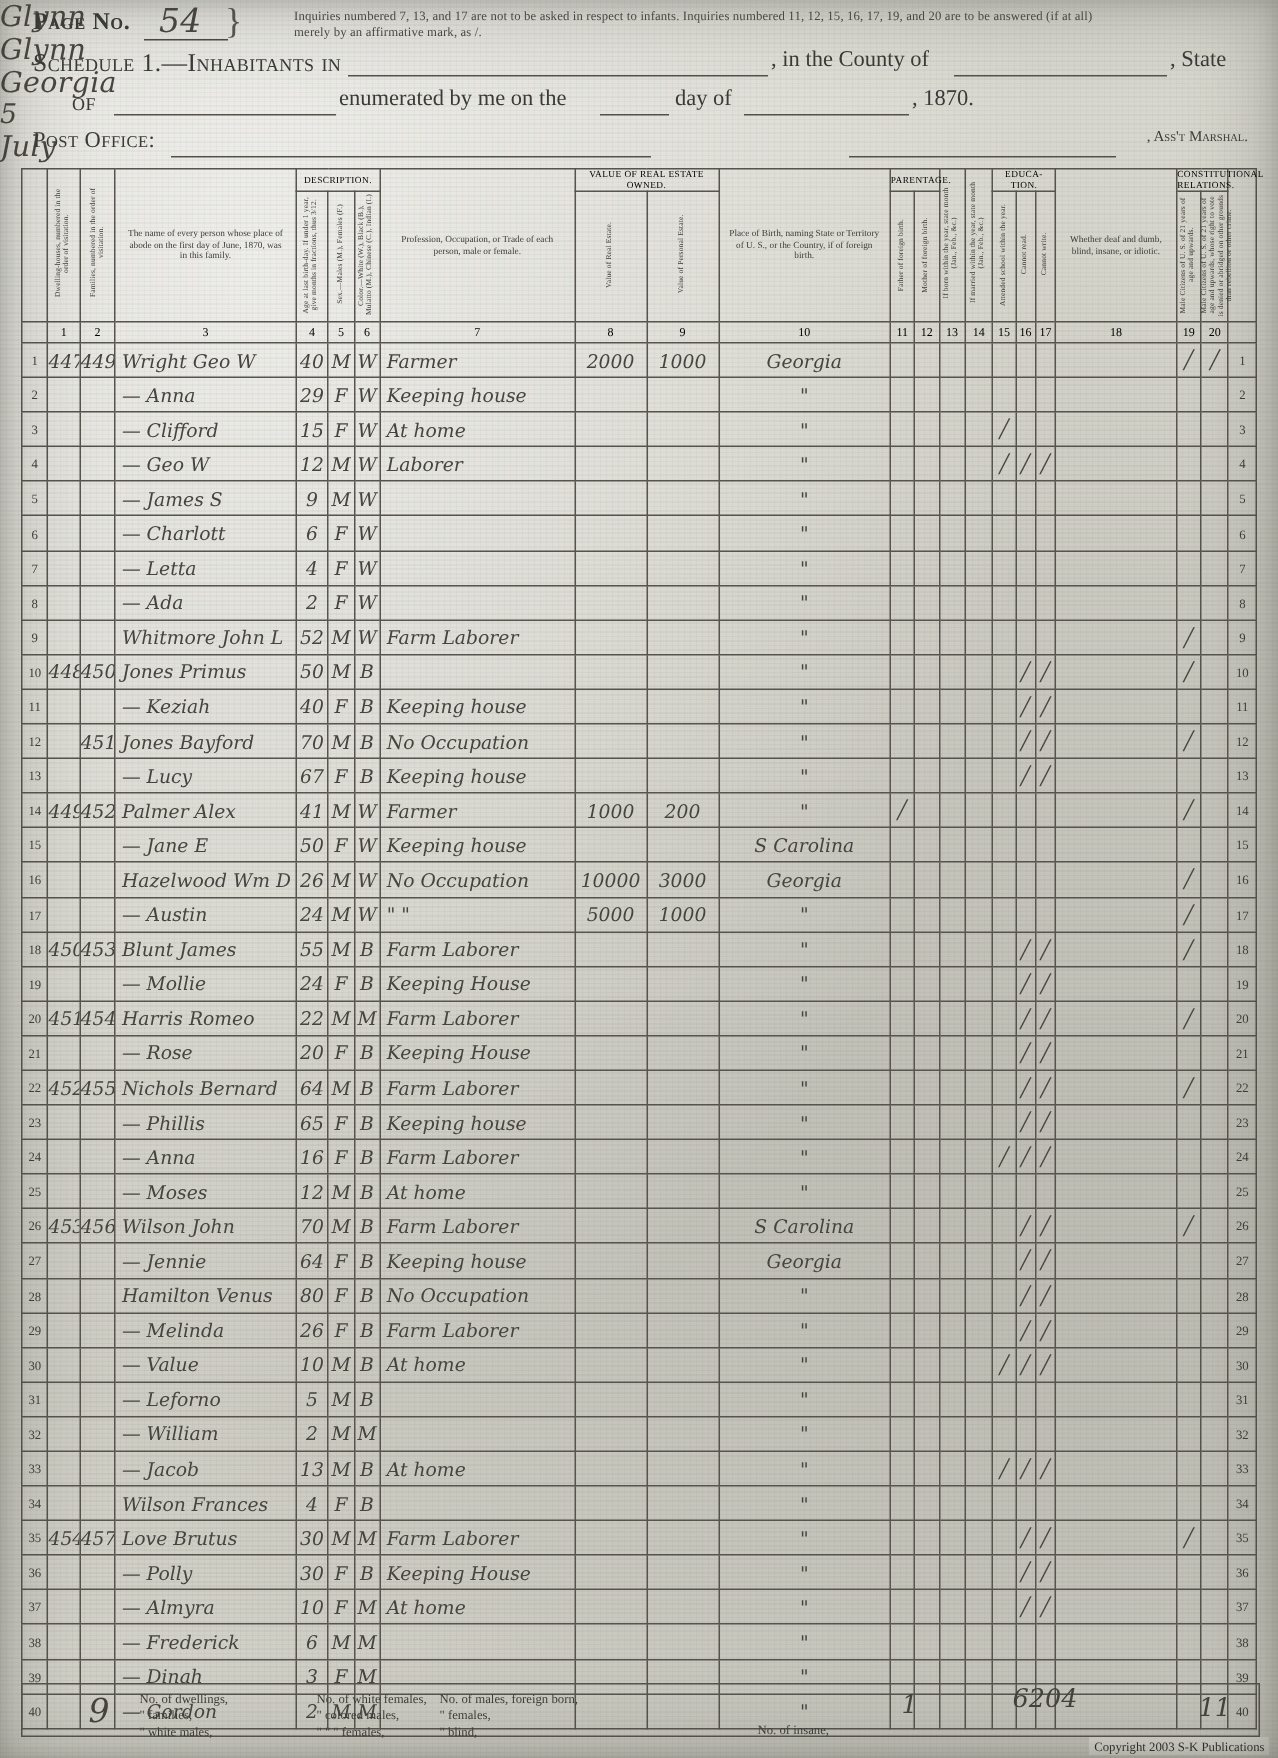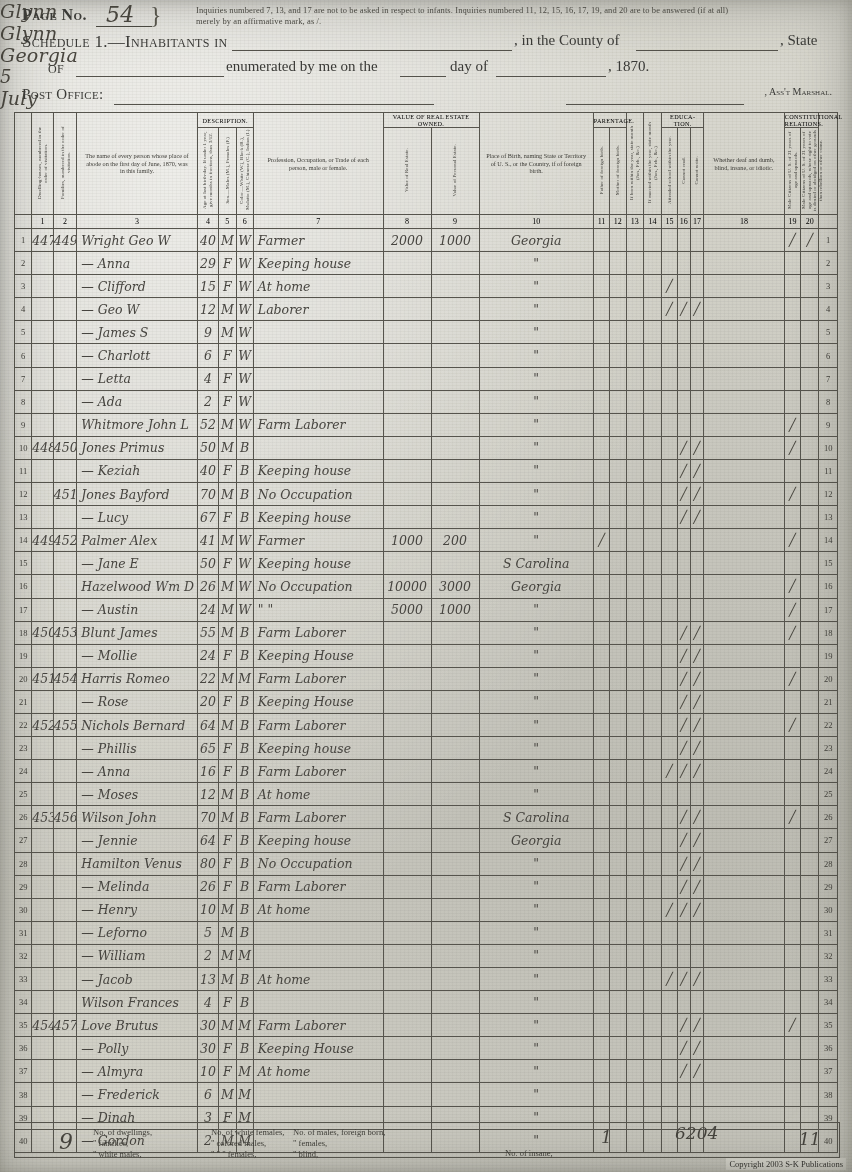--- a/index.html
+++ b/index.html
@@ -909,21 +909,21 @@
             <td class="tick">╱</td>
             <td class="cellhand c-center"></td>
             <td class="tick"></td>
             <td class="tick"></td>
             <td class="rn">29</td>
           </tr>
           <tr class="datarow">
             <td class="rn">30</td>
             <td class="cellhand c-center"></td>
             <td class="cellhand c-center"></td>
-            <td class="cellhand">—  Henry</td>
+            <td class="cellhand">—  Value</td>
             <td class="cellhand c-center">10</td>
             <td class="cellhand c-center">M</td>
             <td class="cellhand c-center">B</td>
             <td class="cellhand">At home</td>
             <td class="cellhand c-center"></td>
             <td class="cellhand c-center"></td>
             <td class="cellhand c-center">"</td>
             <td class="tick"></td>
             <td class="tick"></td>
             <td class="tick"></td>

